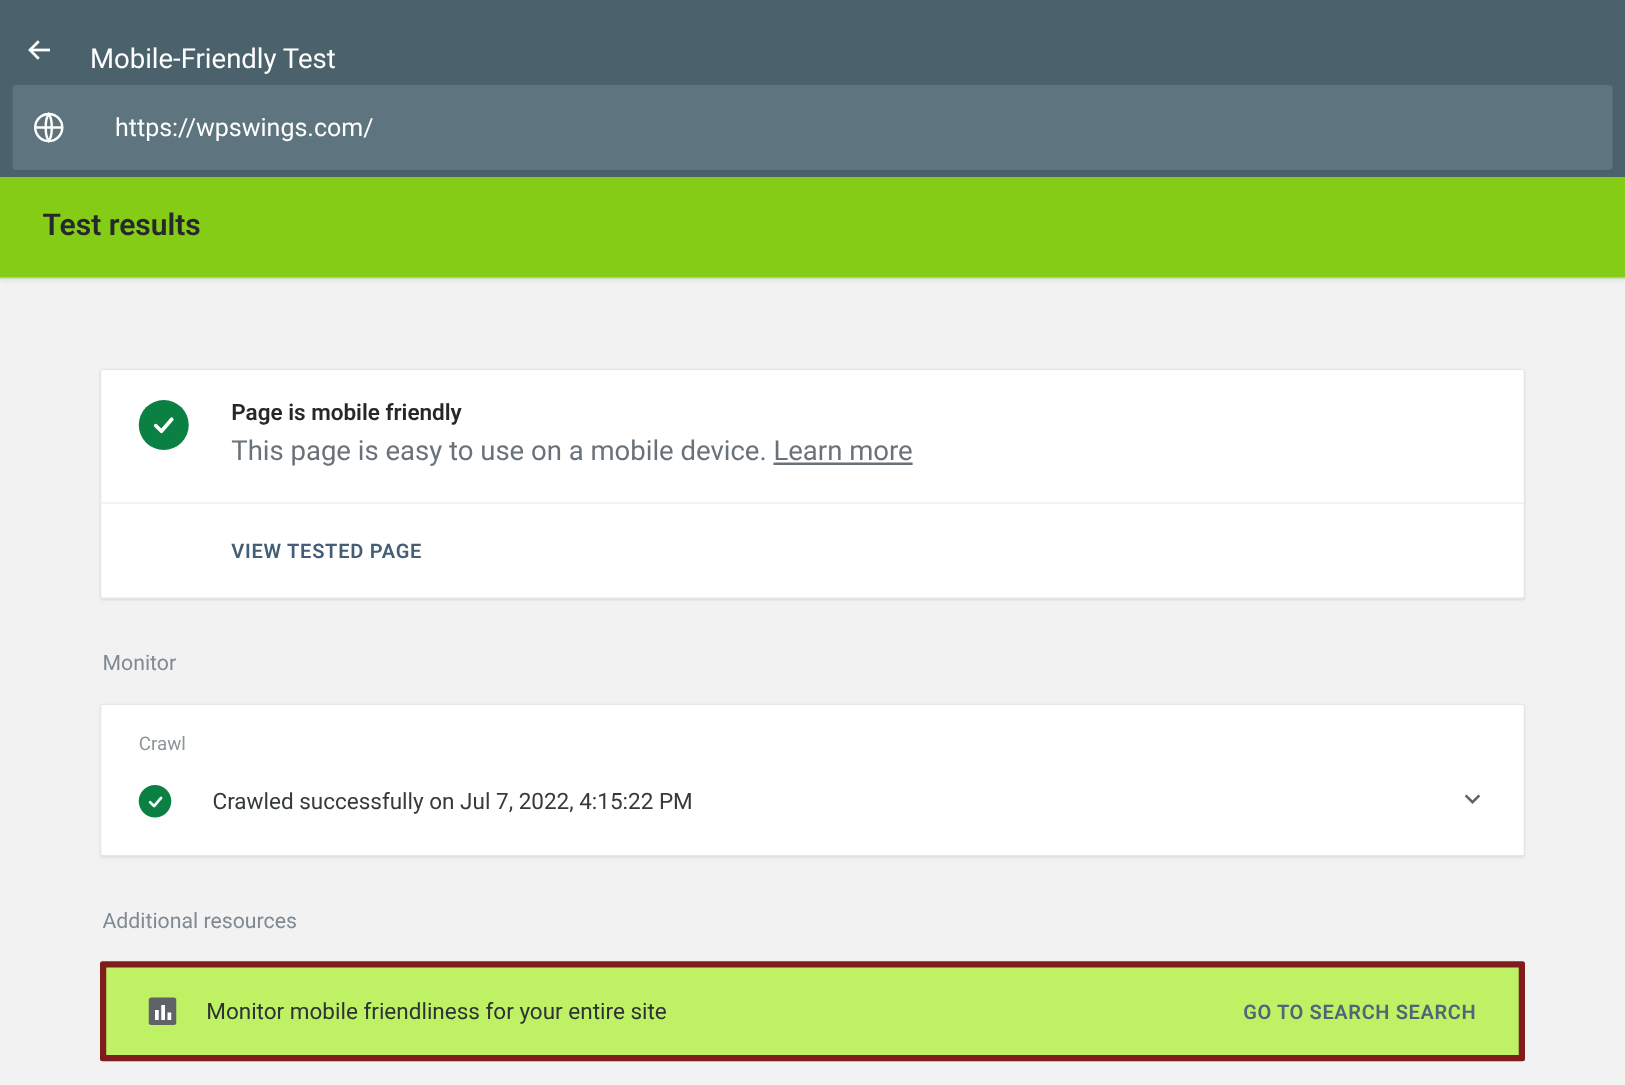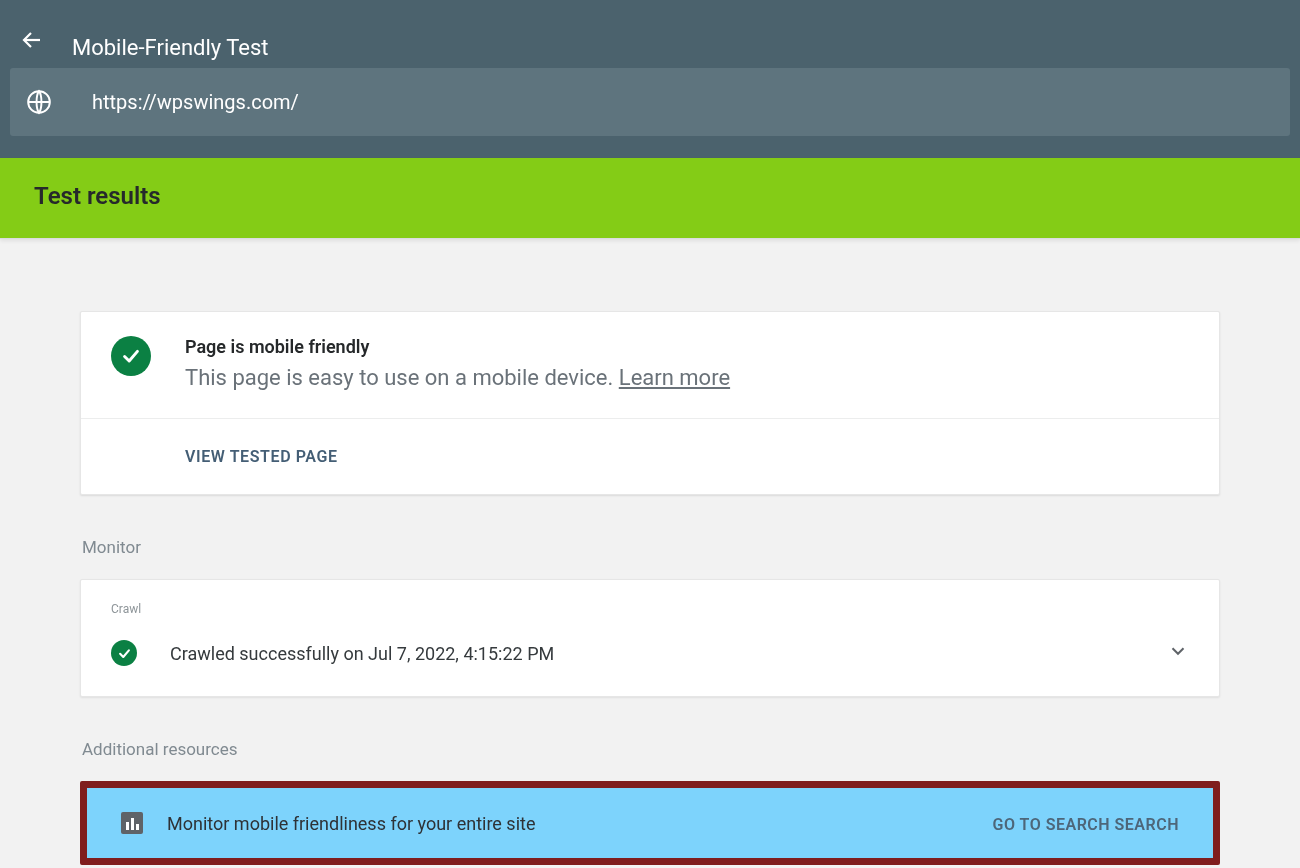--- a/index.html
+++ b/index.html
@@ -32,21 +32,21 @@
     }
     .header-title {
       color: #ffffff;
       font-size: 22px;
       font-weight: 400;
       margin-left: 20px;
     }
     .url-bar {
       background: #5e747e;
       height: 68px;
-      margin: 8px 10px 20px 10px;
+      margin: 8px 10px 4px 10px;
       border-radius: 3px;
       display: flex;
       align-items: center;
       padding: 0 16px;
     }
     .url-bar-inner-row {
       display:flex;
       align-items:center;
       width:100%;
     }
@@ -138,21 +138,21 @@
     }
     .details-card {
       background: #ffffff;
       border-radius: 2px;
       box-shadow: 0 1px 2px rgba(0,0,0,0.08);
       border: 1px solid #e6e6e6;
       padding: 22px 30px 30px 30px;
     }
     .crawl-label {
       color: #8e9599;
-      font-size: 12px;
+      font-size: 15px;
       margin-bottom: 24px;
     }
     .crawl-row {
       display: flex;
       align-items: center;
       gap: 11px;
     }
     .check-badge-sm {
       width: 26px;
       height: 26px;
@@ -167,26 +167,26 @@
       font-size: 18px;
       color: #353a3d;
       margin-left: 22px;
       flex: 1;
     }
     .chevron {
       color: #5f6368;
       cursor: pointer;
     }
     .resources-card {
-      background: #7dd3fc;
-      border: 7px solid #7f1d1d;
+      background: #bef264;
+      border: 5px solid #7f1d1d;
       border-radius: 2px;
       padding: 24px 34px;
       display: flex;
-      align-items: flex-end;
+      align-items: center;
     }
     .chart-icon-box {
       width: 22px;
       height: 22px;
       background: #5f6368;
       border-radius: 2px;
       display: flex;
       align-items: flex-end;
       justify-content: center;
       gap: 2px;

